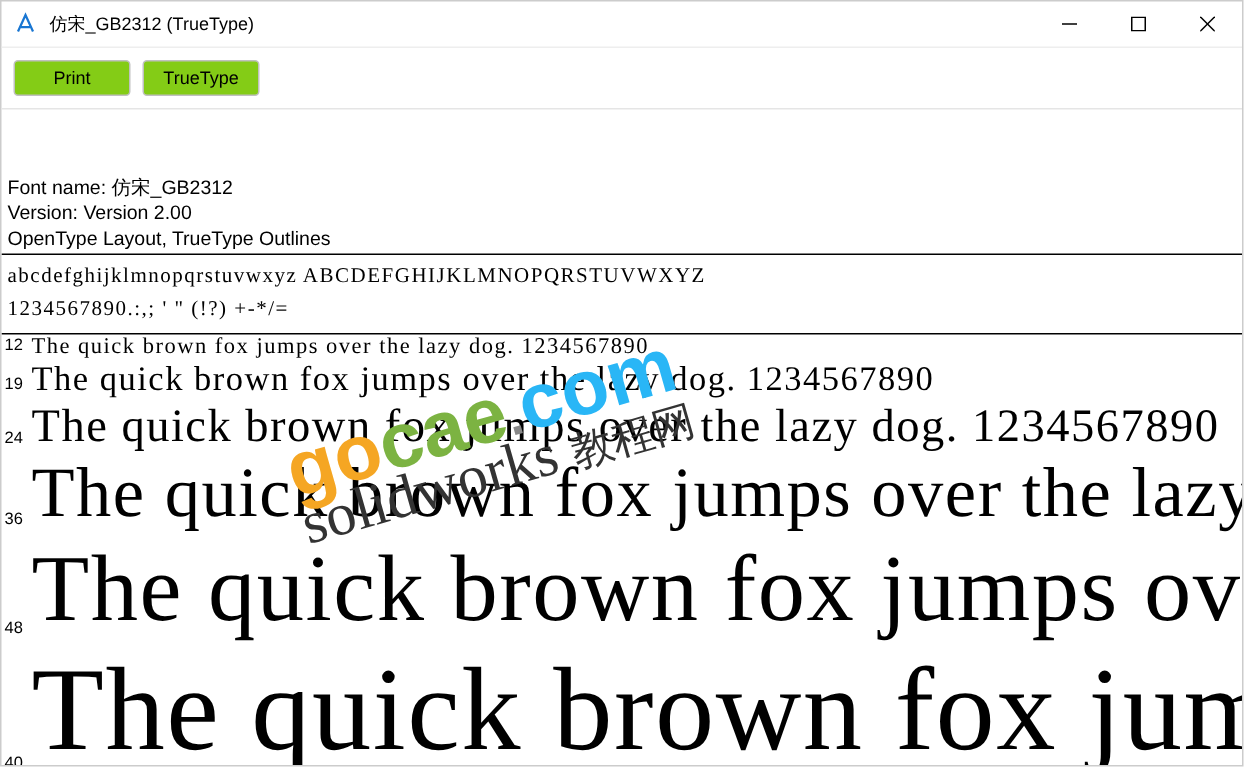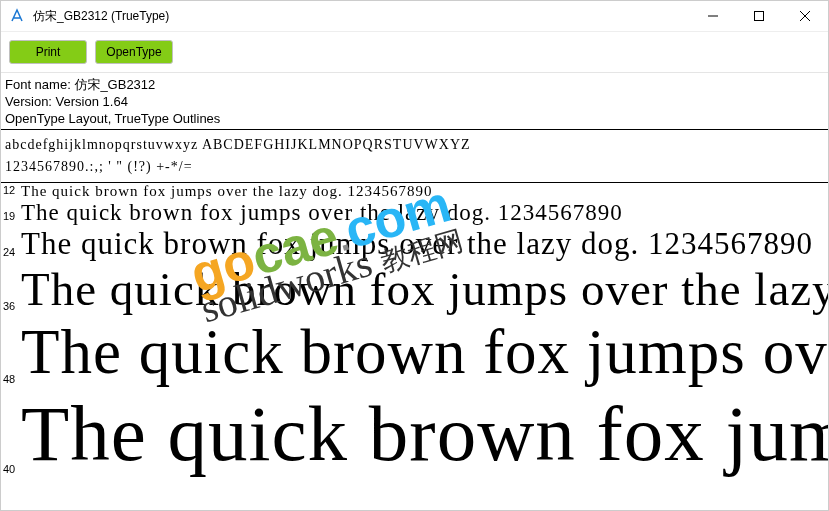--- a/index.html
+++ b/index.html
@@ -55,20 +55,21 @@
       background: #84cc16;
       border: 1px solid #c0c0c0;
       border-radius: 3px;
       cursor: pointer;
     }
     .info-block {
       padding: 3px 4px 2px 4px;
       font-size: 13px;
       line-height: 17px;
       border-bottom: 1px solid #000;
+      margin-top: 40px;
     }
     .charset {
       padding: 4px 4px 4px 4px;
       font-family: "FangSong", "仿宋", "SimSun", serif;
       font-size: 14px;
       line-height: 22px;
       border-bottom: 1px solid #000;
       letter-spacing: 1px;
       white-space: nowrap;
     }
@@ -141,29 +142,29 @@
       <svg width="10" height="10">
           <line x1="0" y1="0" x2="10" y2="10" stroke="#000"></line>
           <line x1="10" y1="0" x2="0" y2="10" stroke="#000"></line>
         </svg>
     </button>
   </div>
 </div>
 
 <div class="toolbar">
   <button>Print</button>
-  <button>OpenType</button>
+  <button>TrueType</button>
 </div>
 
 <div class="info-block">
   <div>
     <span>Font name: </span><span>仿宋_GB2312</span>
   </div>
   <div>
-    <span>Version: </span><span>Version 1.64</span>
+    <span>Version: </span><span>Version 2.00</span>
   </div>
   <div>OpenType Layout, TrueType Outlines</div>
 </div>
 
 <div class="charset">
   <div>abcdefghijklmnopqrstuvwxyz ABCDEFGHIJKLMNOPQRSTUVWXYZ</div>
   <div>1234567890.:,; ' " (!?) +-*/=</div>
 </div>
 
 <div class="samples" id="samples">

